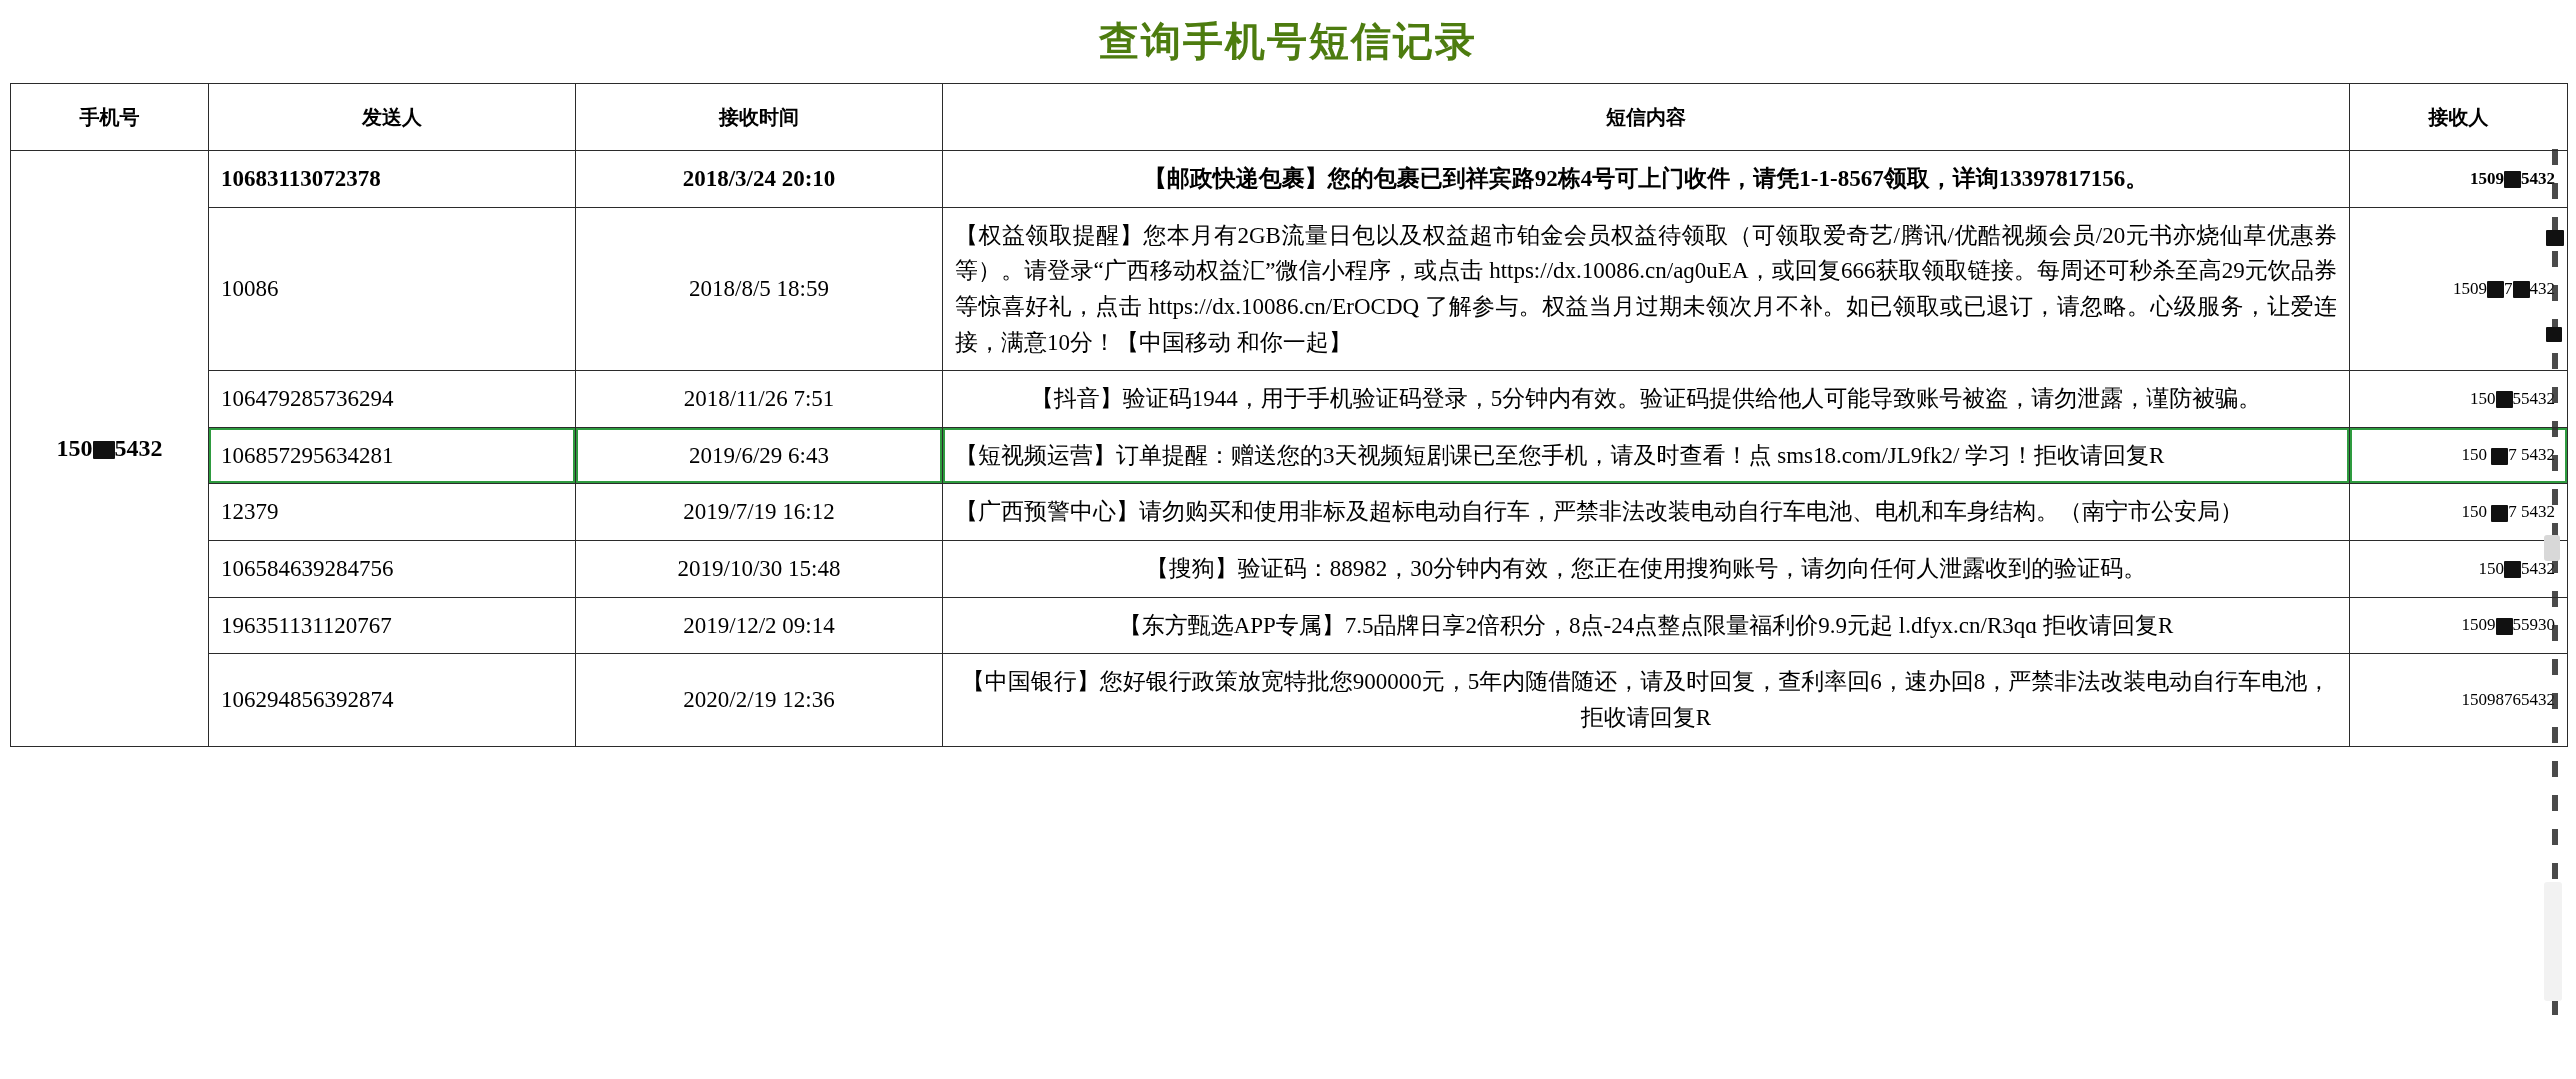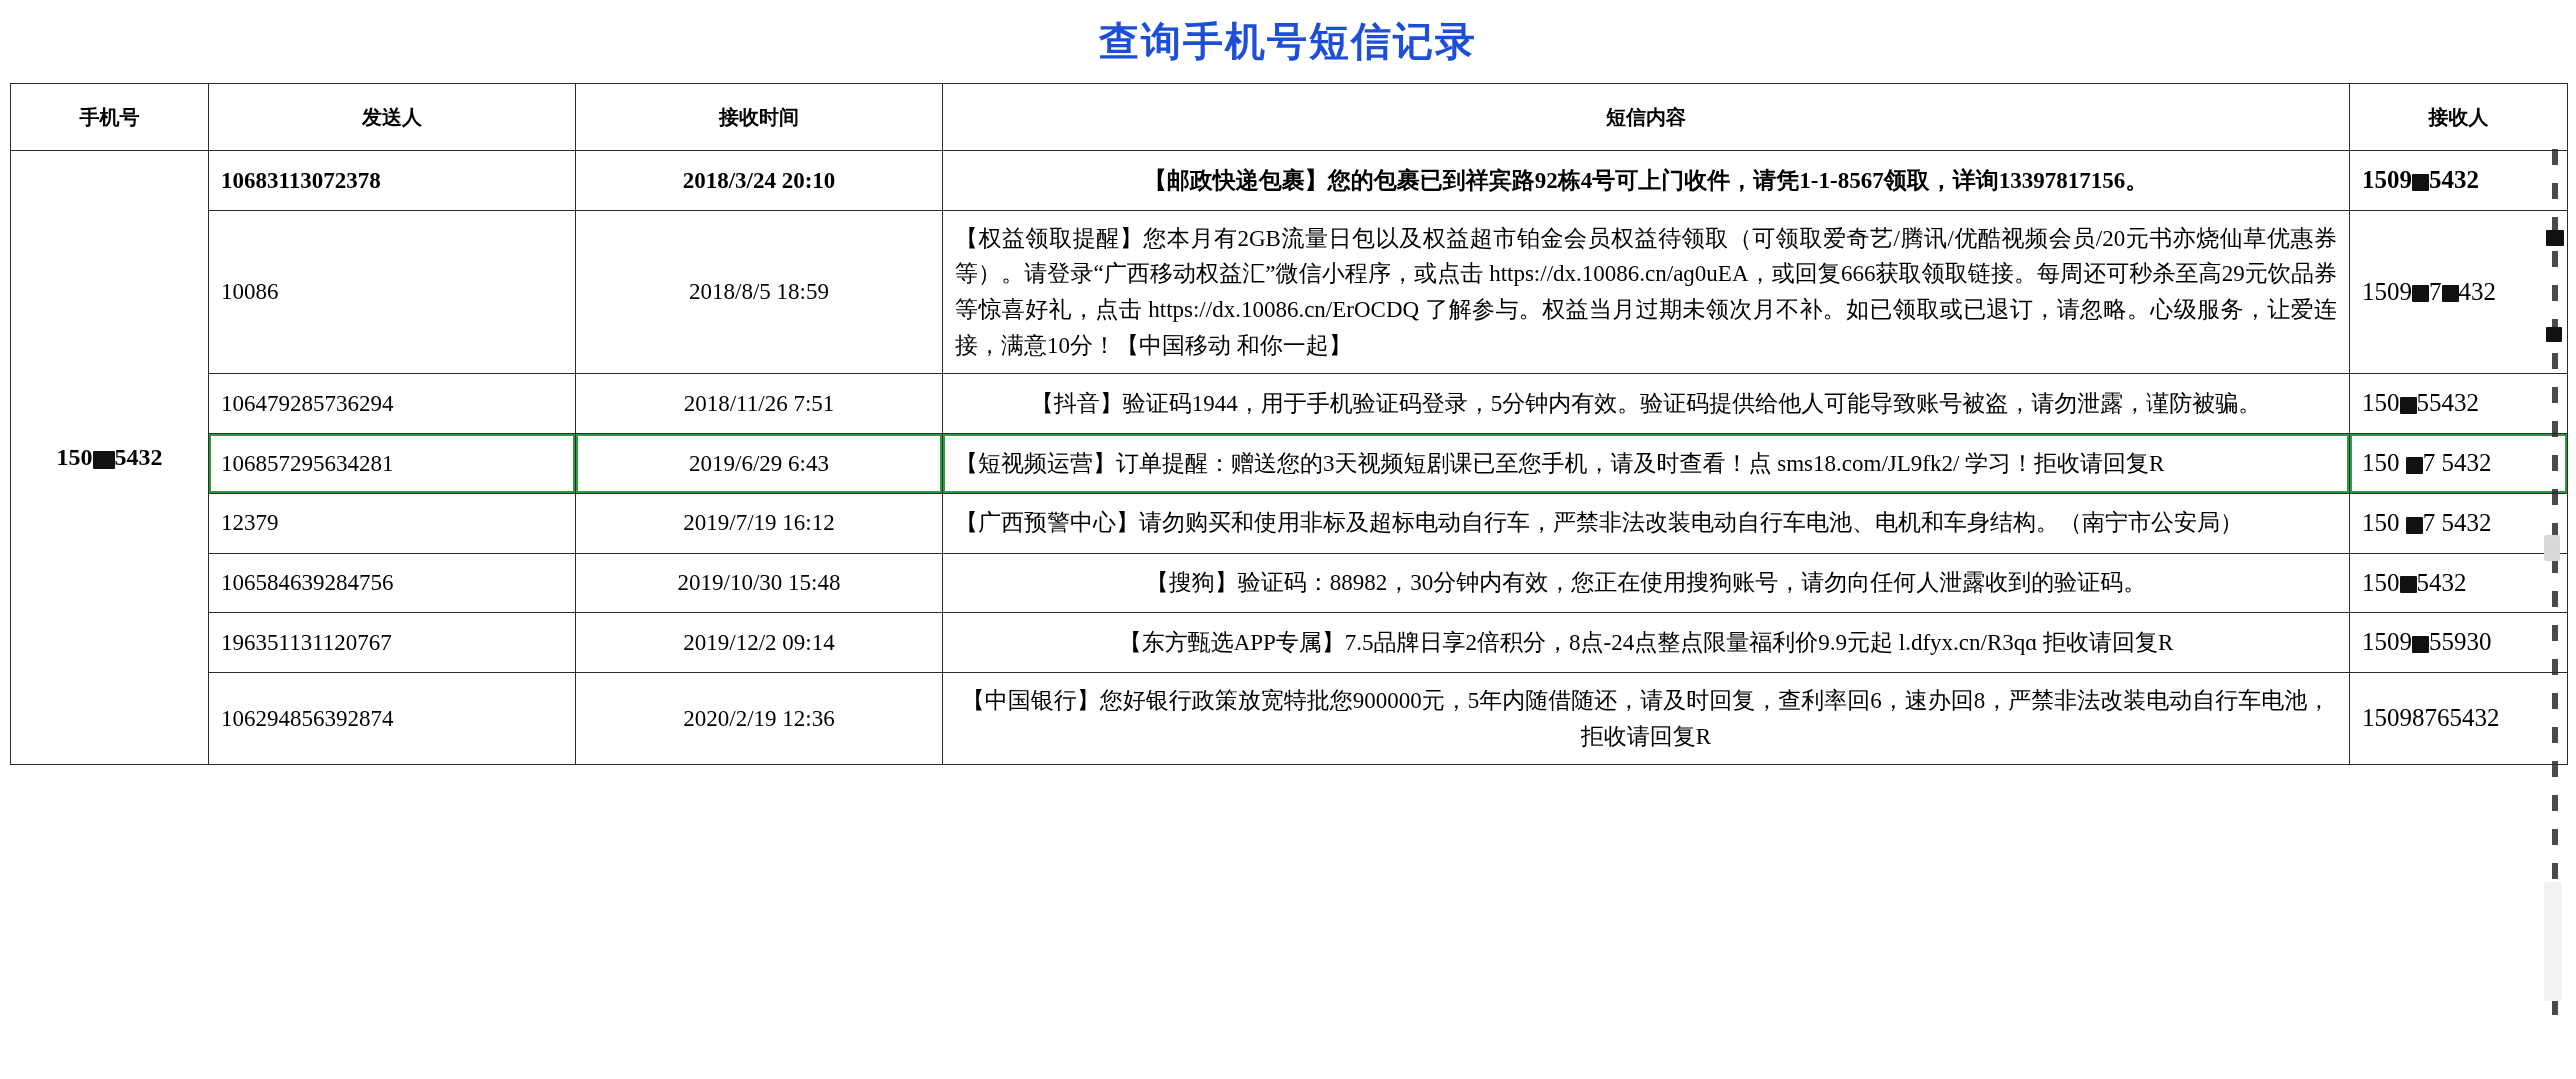--- a/index.html
+++ b/index.html
@@ -21,21 +21,21 @@
     box-sizing: border-box;
   }
   .doc-title {
     text-align: center;
     font-family: "Liberation Sans", sans-serif;
     font-weight: bold;
     font-size: 40px;
     letter-spacing: 2px;
     padding-top: 14px;
     padding-bottom: 14px;
-    color: #1d4ed8;
+    color: #4d7c0f;
   }
   table.sms {
     width: 2556px;
     margin: 0 10px;
     border-collapse: collapse;
     table-layout: fixed;
     font-size: 22px;
   }
   table.sms th, table.sms td {
     border: 1px solid #2b2b2b;
@@ -74,22 +74,22 @@
   }
   td.content-cell {
     text-align: justify;
     text-justify: inter-ideograph;
     font-size: 23px;
   }
   td.content-cell.center {
     text-align: center;
   }
   td.receiver-cell {
-    text-align: left;
-    font-size: 25px;
+    text-align: right;
+    font-size: 17px;
     white-space: nowrap;
     position: relative;
   }
   tr.bold-row td {
     font-weight: bold;
   }
   tr.highlight td {
     box-shadow: inset 0 0 0 2px #2e9b3f;
   }
   .redacted {

